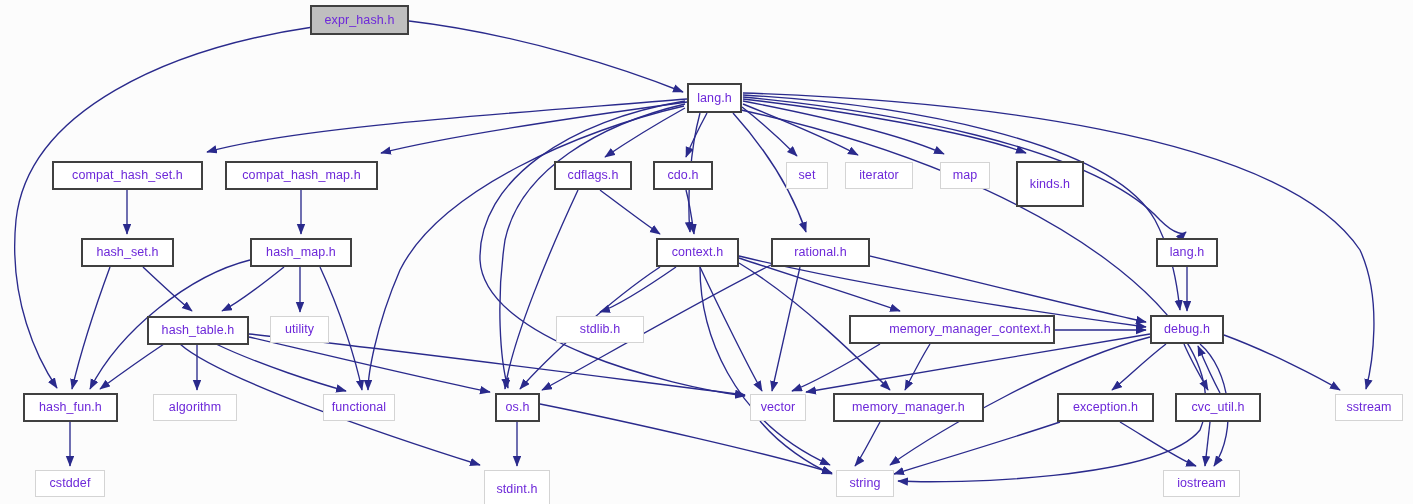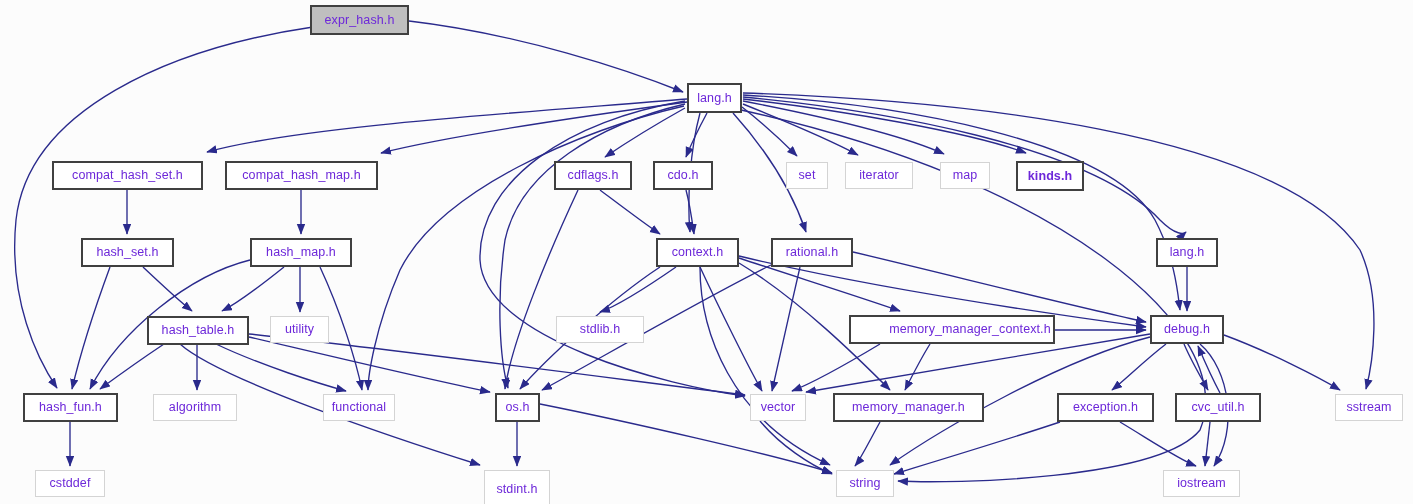--- a/index.html
+++ b/index.html
@@ -132,25 +132,25 @@
   <div id="nodes-group">
       <div class="node root" style="left: 310px; top: 5px; width: 99px; height: 30px;">expr_hash.h</div>
       <div class="node hdr" style="left: 687px; top: 83px; width: 55px; height: 30px;">lang.h</div>
       <div class="node hdr" style="left: 52px; top: 161px; width: 151px; height: 29px;">compat_hash_set.h</div>
       <div class="node hdr" style="left: 225px; top: 161px; width: 153px; height: 29px;">compat_hash_map.h</div>
       <div class="node hdr" style="left: 554px; top: 161px; width: 78px; height: 29px; text-align: center;">cdflags.h</div>
       <div class="node hdr" style="left: 653px; top: 161px; width: 60px; height: 29px;">cdo.h</div>
       <div class="node sys" style="left: 786px; top: 162px; width: 42px; height: 27px;">set</div>
       <div class="node sys" style="left: 845px; top: 162px; width: 68px; height: 27px;">iterator</div>
       <div class="node sys" style="left: 940px; top: 162px; width: 50px; height: 27px;">map</div>
-      <div class="node hdr" style="left: 1016px; top: 161px; width: 68px; height: 30px; font-weight: bold;">kinds.h</div>
+      <div class="node hdr" style="left: 1016px; top: 161px; width: 68px; height: 46px;">kinds.h</div>
       <div class="node hdr" style="left: 81px; top: 238px; width: 93px; height: 29px;">hash_set.h</div>
       <div class="node hdr" style="left: 250px; top: 238px; width: 102px; height: 29px;">hash_map.h</div>
       <div class="node hdr" style="left: 656px; top: 238px; width: 83px; height: 29px;">context.h</div>
-      <div class="node hdr" style="left: 771px; top: 238px; width: 82px; height: 29px;">rational.h</div>
+      <div class="node hdr" style="left: 771px; top: 238px; width: 99px; height: 29px;">rational.h</div>
       <div class="node hdr" style="left: 1156px; top: 238px; width: 62px; height: 29px;">lang.h</div>
       <div class="node hdr" style="left: 147px; top: 316px; width: 102px; height: 29px;">hash_table.h</div>
       <div class="node sys" style="left: 270px; top: 316px; width: 59px; height: 27px;">utility</div>
       <div class="node sys" style="left: 556px; top: 316px; width: 88px; height: 27px;">stdlib.h</div>
       <div class="node hdr" style="left: 849px; top: 315px; width: 206px; height: 29px; padding-left: 36px;">memory_manager_context.h</div>
       <div class="node hdr" style="left: 1150px; top: 315px; width: 74px; height: 29px;">debug.h</div>
       <div class="node hdr" style="left: 23px; top: 393px; width: 95px; height: 29px;">hash_fun.h</div>
       <div class="node sys" style="left: 153px; top: 394px; width: 84px; height: 27px;">algorithm</div>
       <div class="node sys" style="left: 323px; top: 394px; width: 72px; height: 27px;">functional</div>
       <div class="node hdr" style="left: 495px; top: 393px; width: 45px; height: 29px;">os.h</div>

